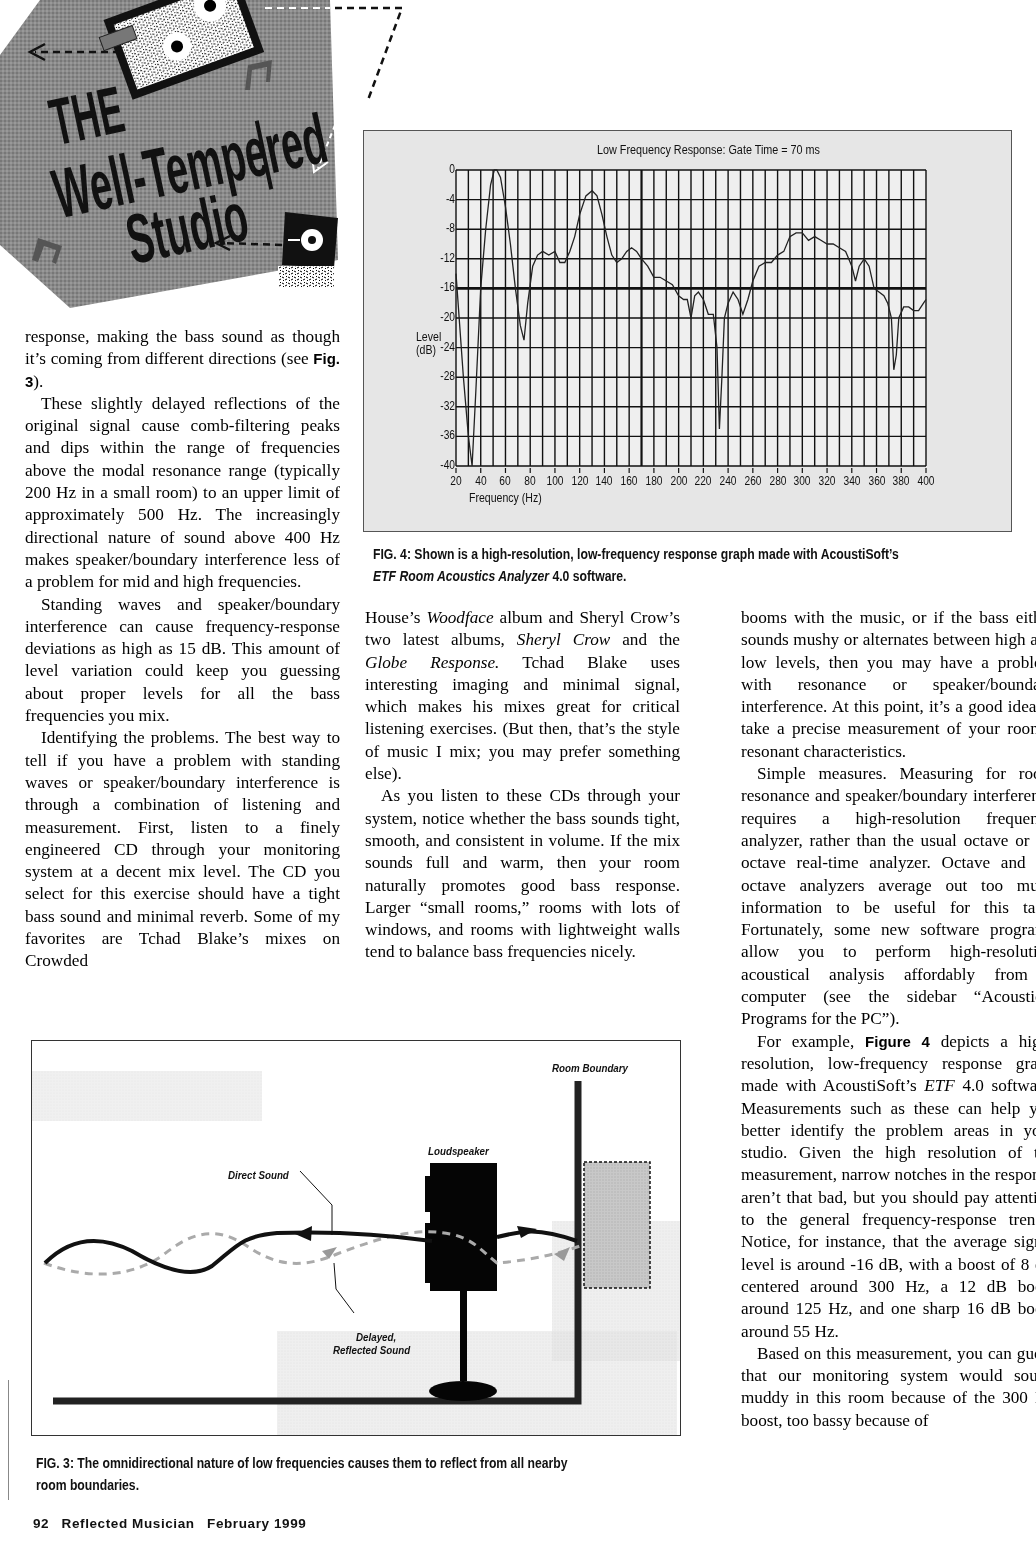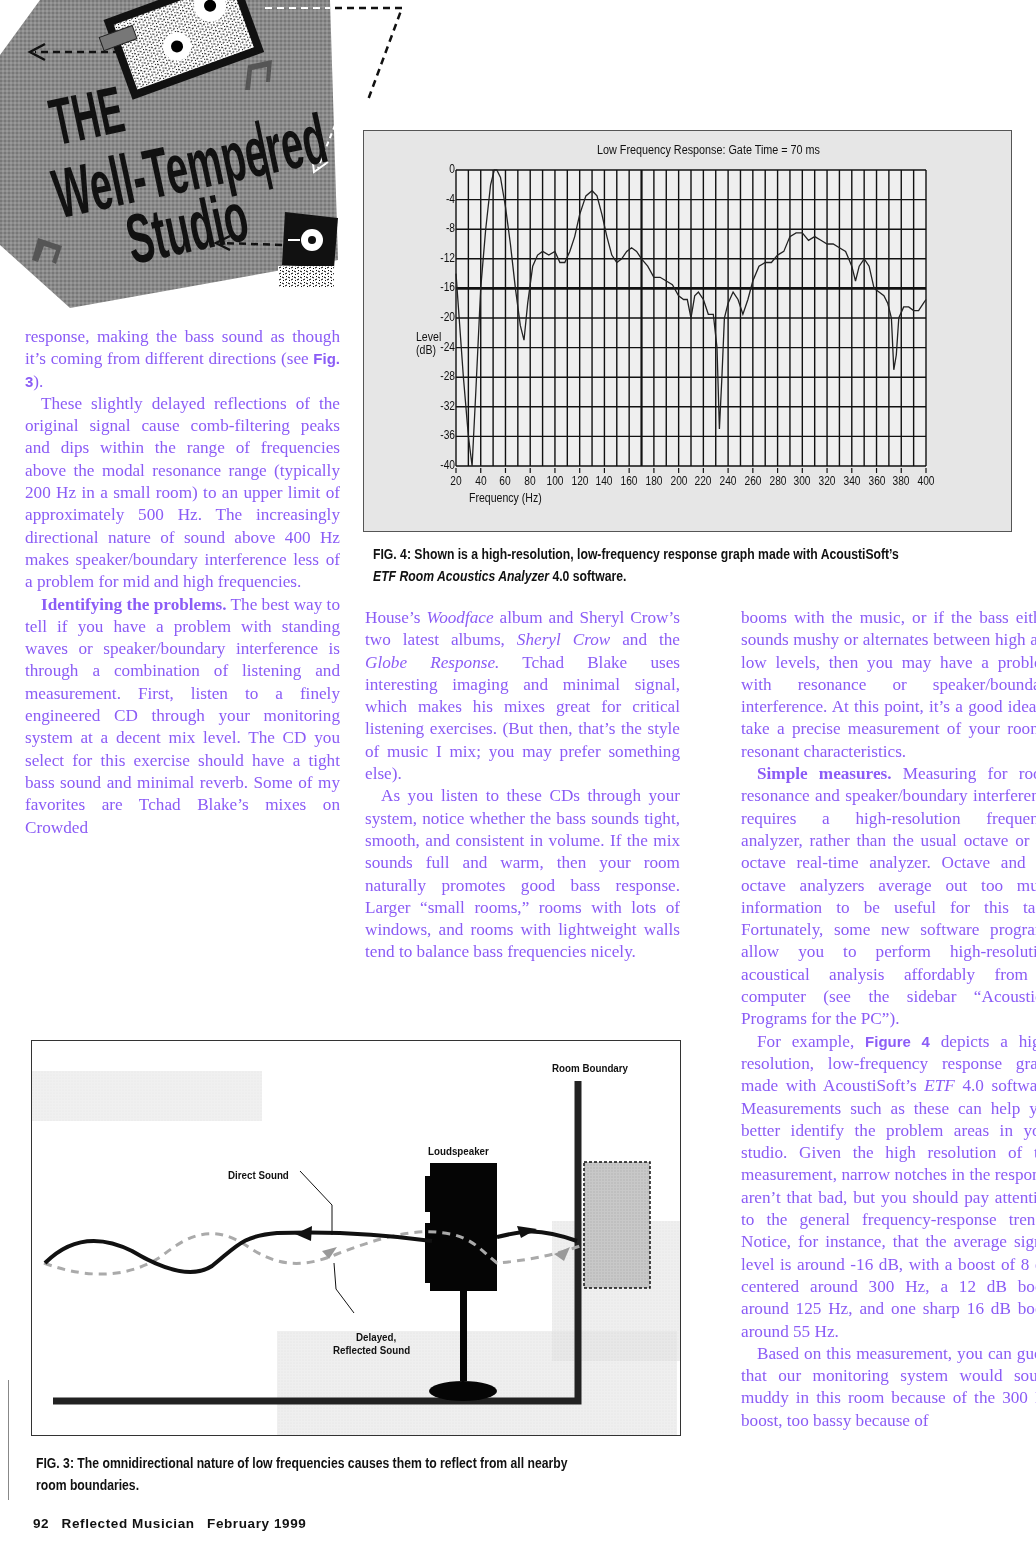--- a/index.html
+++ b/index.html
@@ -4,25 +4,25 @@
 <style>
   html, body { margin: 0; padding: 0; }
   body {
     width: 1036px; height: 1543px; position: relative; overflow: hidden;
     background: #ffffff; color: #111;
     font-family: "Liberation Serif", "DejaVu Serif", serif;
   }
   .abs { position: absolute; }
   .col {
     position: absolute; font-size: 17.2px; line-height: 22.3px;
-    text-align: justify; color: #8b5cf6;
+    text-align: justify; color: #000000;
   }
   .col p { margin: 0; text-indent: 16px; }
   .col p.noindent { text-indent: 0; }
-  .bold-lead { font-weight: bold; }
+  .bold-lead { font-weight: normal; }
   .sans-bold { font-family: "Liberation Sans", "DejaVu Sans", sans-serif; font-weight: bold; font-size: 15px; }
   .caption {
     position: absolute; font-family: "Liberation Sans", "DejaVu Sans", sans-serif;
     font-weight: bold; font-size: 14.2px; line-height: 22px; color: #111;
     transform: scaleX(0.86); transform-origin: left top; white-space: nowrap;
   }
   .caption i { font-style: italic; }
   .folio {
     position: absolute; left: 33px; top: 1516px;
     font-family: "Liberation Sans", "DejaVu Sans", sans-serif; font-weight: bold;
@@ -47,21 +47,21 @@
   .axis-title {
     position: absolute; font-family: "Liberation Sans", "DejaVu Sans", sans-serif;
     font-size: 12px; color: #111; line-height: 13px;
     transform: scaleX(0.88); transform-origin: left top;
   }
   
   .banner { position: absolute; left: 0; top: 0; width: 420px; height: 320px; }
   
   .diagram-frame {
     position: absolute; left: 31px; top: 1040px; width: 648px; height: 394px;
-    border: 1px solid #333; background: #fff; overflow: hidden;
+    border: 1px solid #333; background: #fff; overflow: hidden; font-style: italic;
   }
   .diag-label {
     position: absolute; font-family: "Liberation Sans", "DejaVu Sans", sans-serif;
     font-weight: bold; font-size: 11.5px; color: #111; line-height: 12px;
     transform: scaleX(0.85); transform-origin: left top; white-space: nowrap;
   }
   .rule-left { position: absolute; left: 8px; top: 1380px; width: 1px; height: 120px; background: #888; }
 </style>
 </head>
 <body>
@@ -243,20 +243,21 @@
 <div class="axis-title" style="left:469px;top:492px;">Frequency (Hz)</div>
 
 <div class="caption" style="left:373px;top:543px;">
   <span>FIG. 4: Shown is a high-resolution, low-frequency response graph made with AcoustiSoft’s</span><br>
   <i>ETF Room Acoustics Analyzer</i><span> 4.0 software.</span>
 </div>
 
 <div class="col" style="left:25px;top:326px;width:315px;">
   <p class="noindent"><span>response, making the bass sound as though it’s coming from different directions (see </span><span class="sans-bold">Fig. 3</span><span>).</span></p>
   <p>These slightly delayed reflections of the original signal cause comb-filtering peaks and dips within the range of frequencies above the modal resonance range (typically 200 Hz in a small room) to an upper limit of approximately 500 Hz. The increasingly directional nature of sound above 400 Hz makes speaker/boundary interference less of a problem for mid and high frequencies.</p>
+  <p>Standing waves and speaker/boundary interference can cause frequency-response deviations as high as 15 dB. This amount of level variation could keep you guessing about proper levels for all the bass frequencies you mix.</p>
   <p><span class="bold-lead">Identifying the problems.</span><span> The best way to tell if you have a problem with standing waves or speaker/boundary interference is through a combination of listening and measurement. First, listen to a finely engineered CD through your monitoring system at a decent mix level. The CD you select for this exercise should have a tight bass sound and minimal reverb. Some of my favorites are Tchad Blake’s mixes on Crowded</span></p>
 </div>
 
 <div class="col" style="left:365px;top:607px;width:315px;">
   <p class="noindent"><span>House’s </span><i>Woodface</i><span> album and Sheryl Crow’s two latest albums, </span><i>Sheryl Crow</i><span> and the </span><i>Globe Response.</i><span> Tchad Blake uses interesting imaging and minimal signal, which makes his mixes great for critical listening exercises. (But then, that’s the style of music I mix; you may prefer something else).</span></p>
   <p>As you listen to these CDs through your system, notice whether the bass sounds tight, smooth, and consistent in volume. If the mix sounds full and warm, then your room naturally promotes good bass response. Larger “small rooms,” rooms with lots of windows, and rooms with lightweight walls tend to balance bass frequencies nicely.</p>
 </div>
 
 <div class="col" style="left:741px;top:607px;width:314px;">
   <p class="noindent">booms with the music, or if the bass either sounds mushy or alternates between high and low levels, then you may have a problem with resonance or speaker/boundary interference. At this point, it’s a good idea to take a precise measurement of your room’s resonant characteristics.</p>

